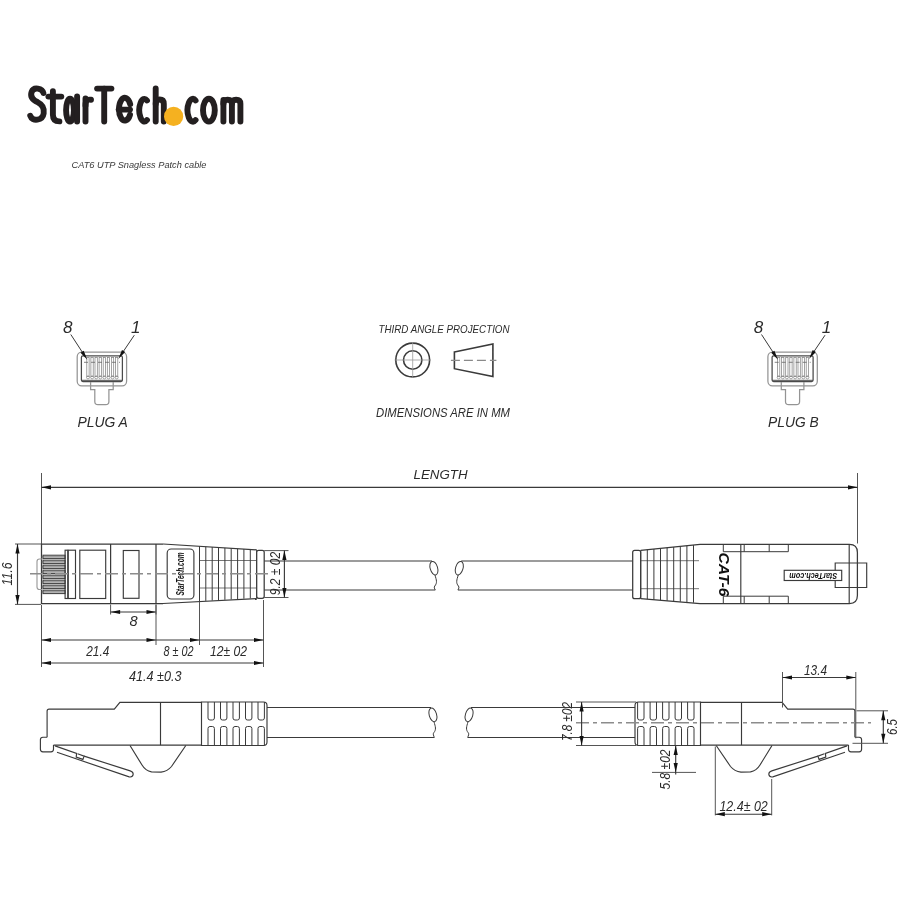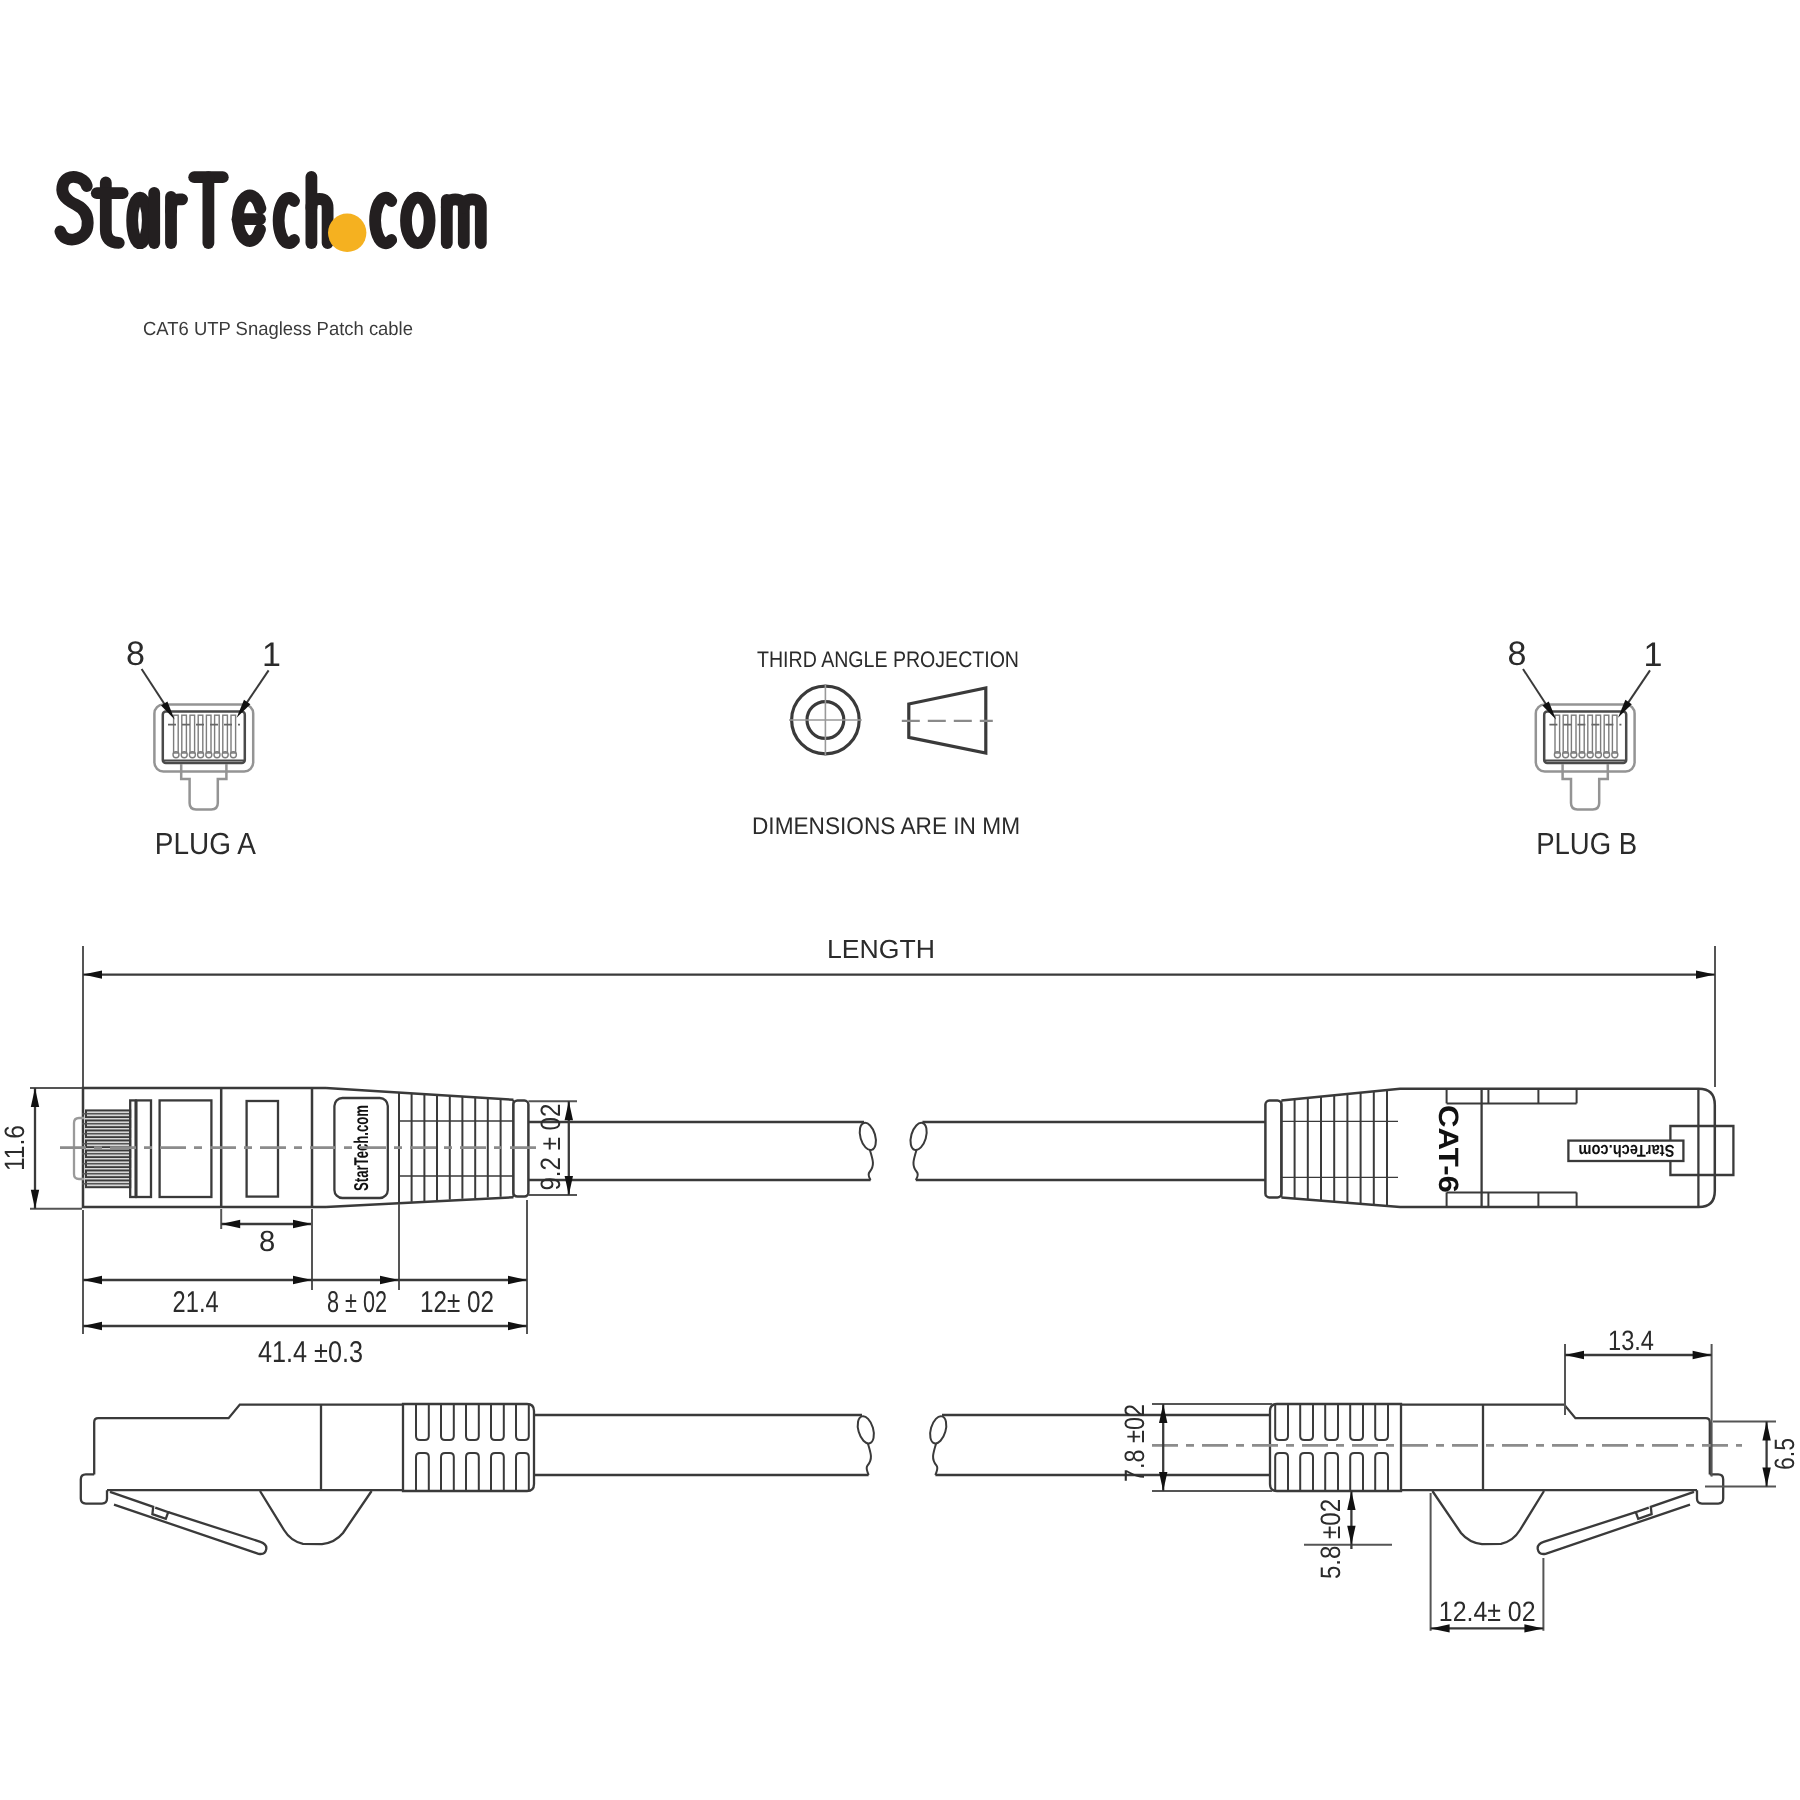--- a/index.html
+++ b/index.html
@@ -1,16 +1,16 @@
 <!DOCTYPE html>
 <html><head>
 <meta charset="utf-8">
 <style>
   html,body{margin:0;padding:0;background:#ffffff;}
-  #page{width:900px;height:900px;position:relative;background:#ffffff;overflow:hidden;}
+  #page{width:900px;height:900px;position:relative;background:#ffffff;overflow:hidden;font-style:italic;}
   svg{display:block;} svg text{font-family:"Liberation Sans",sans-serif;}
 </style>
 </head>
 <body>
 <div id="page">
 <svg width="900" height="900" viewBox="0 0 900 900">
 <defs>
 </defs>
 
 <g stroke="#231f20" stroke-width="5.9" fill="none" stroke-linecap="round">

